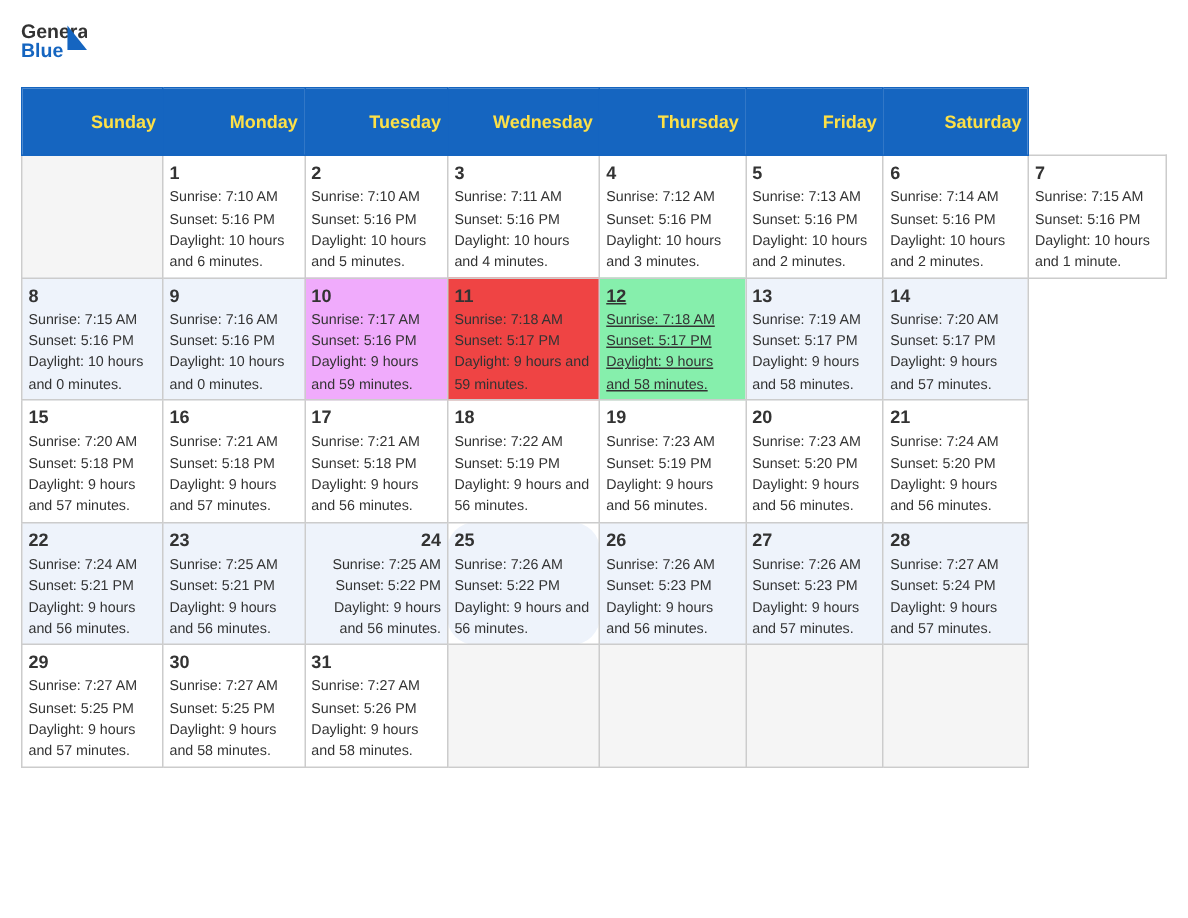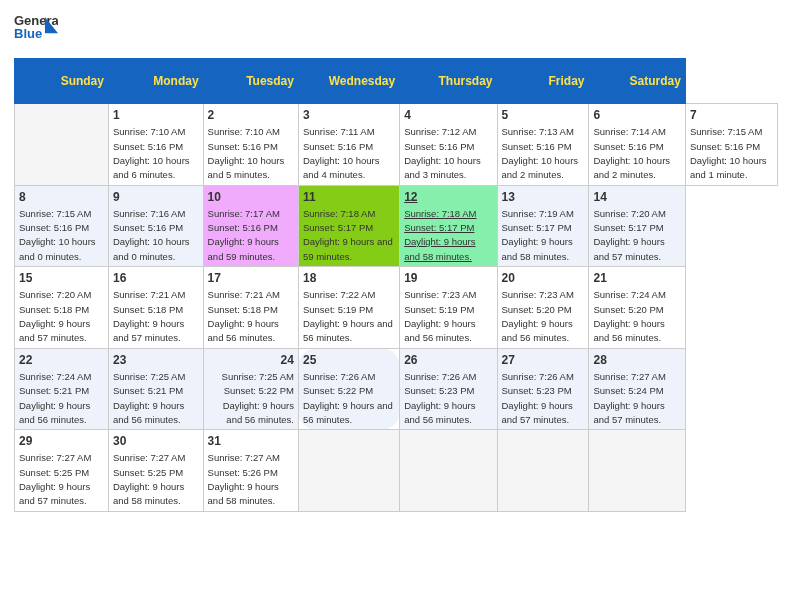--- a/index.html
+++ b/index.html
@@ -127,21 +127,21 @@
           <td><span class="day-num">3</span><span class="day-info">Sunrise: 7:11 AM<br>Sunset: 5:16 PM<br>Daylight: 10 hours and 4 minutes.</span></td>
           <td><span class="day-num">4</span><span class="day-info">Sunrise: 7:12 AM<br>Sunset: 5:16 PM<br>Daylight: 10 hours and 3 minutes.</span></td>
           <td><span class="day-num">5</span><span class="day-info">Sunrise: 7:13 AM<br>Sunset: 5:16 PM<br>Daylight: 10 hours and 2 minutes.</span></td>
           <td><span class="day-num">6</span><span class="day-info">Sunrise: 7:14 AM<br>Sunset: 5:16 PM<br>Daylight: 10 hours and 2 minutes.</span></td>
           <td><span class="day-num">7</span><span class="day-info">Sunrise: 7:15 AM<br>Sunset: 5:16 PM<br>Daylight: 10 hours and 1 minute.</span></td>
         </tr>
         <tr>
           <td style="background: rgb(238, 243, 251);"><span class="day-num">8</span><span class="day-info">Sunrise: 7:15 AM<br>Sunset: 5:16 PM<br>Daylight: 10 hours and 0 minutes.</span></td>
           <td style="background: rgb(238, 243, 251);"><span class="day-num">9</span><span class="day-info">Sunrise: 7:16 AM<br>Sunset: 5:16 PM<br>Daylight: 10 hours and 0 minutes.</span></td>
           <td style="background: #f0abfc;"><span class="day-num">10</span><span class="day-info">Sunrise: 7:17 AM<br>Sunset: 5:16 PM<br>Daylight: 9 hours and 59 minutes.</span></td>
-          <td style="background: #84cc16; margin-left: 30px;"><span class="day-num">11</span><span class="day-info">Sunrise: 7:18 AM<br>Sunset: 5:17 PM<br>Daylight: 9 hours and 59 minutes.</span></td>
+          <td style="background: #ef4444; margin-left: 30px;"><span class="day-num">11</span><span class="day-info">Sunrise: 7:18 AM<br>Sunset: 5:17 PM<br>Daylight: 9 hours and 59 minutes.</span></td>
           <td style="background: #86efac; text-decoration: underline;"><span class="day-num">12</span><span class="day-info">Sunrise: 7:18 AM<br>Sunset: 5:17 PM<br>Daylight: 9 hours and 58 minutes.</span></td>
           <td style="background: rgb(238, 243, 251);"><span class="day-num">13</span><span class="day-info">Sunrise: 7:19 AM<br>Sunset: 5:17 PM<br>Daylight: 9 hours and 58 minutes.</span></td>
           <td style="background: rgb(238, 243, 251);"><span class="day-num">14</span><span class="day-info">Sunrise: 7:20 AM<br>Sunset: 5:17 PM<br>Daylight: 9 hours and 57 minutes.</span></td>
         </tr>
         <tr>
           <td><span class="day-num">15</span><span class="day-info">Sunrise: 7:20 AM<br>Sunset: 5:18 PM<br>Daylight: 9 hours and 57 minutes.</span></td>
           <td><span class="day-num">16</span><span class="day-info">Sunrise: 7:21 AM<br>Sunset: 5:18 PM<br>Daylight: 9 hours and 57 minutes.</span></td>
           <td><span class="day-num">17</span><span class="day-info">Sunrise: 7:21 AM<br>Sunset: 5:18 PM<br>Daylight: 9 hours and 56 minutes.</span></td>
           <td><span class="day-num">18</span><span class="day-info">Sunrise: 7:22 AM<br>Sunset: 5:19 PM<br>Daylight: 9 hours and 56 minutes.</span></td>
           <td><span class="day-num">19</span><span class="day-info">Sunrise: 7:23 AM<br>Sunset: 5:19 PM<br>Daylight: 9 hours and 56 minutes.</span></td>

